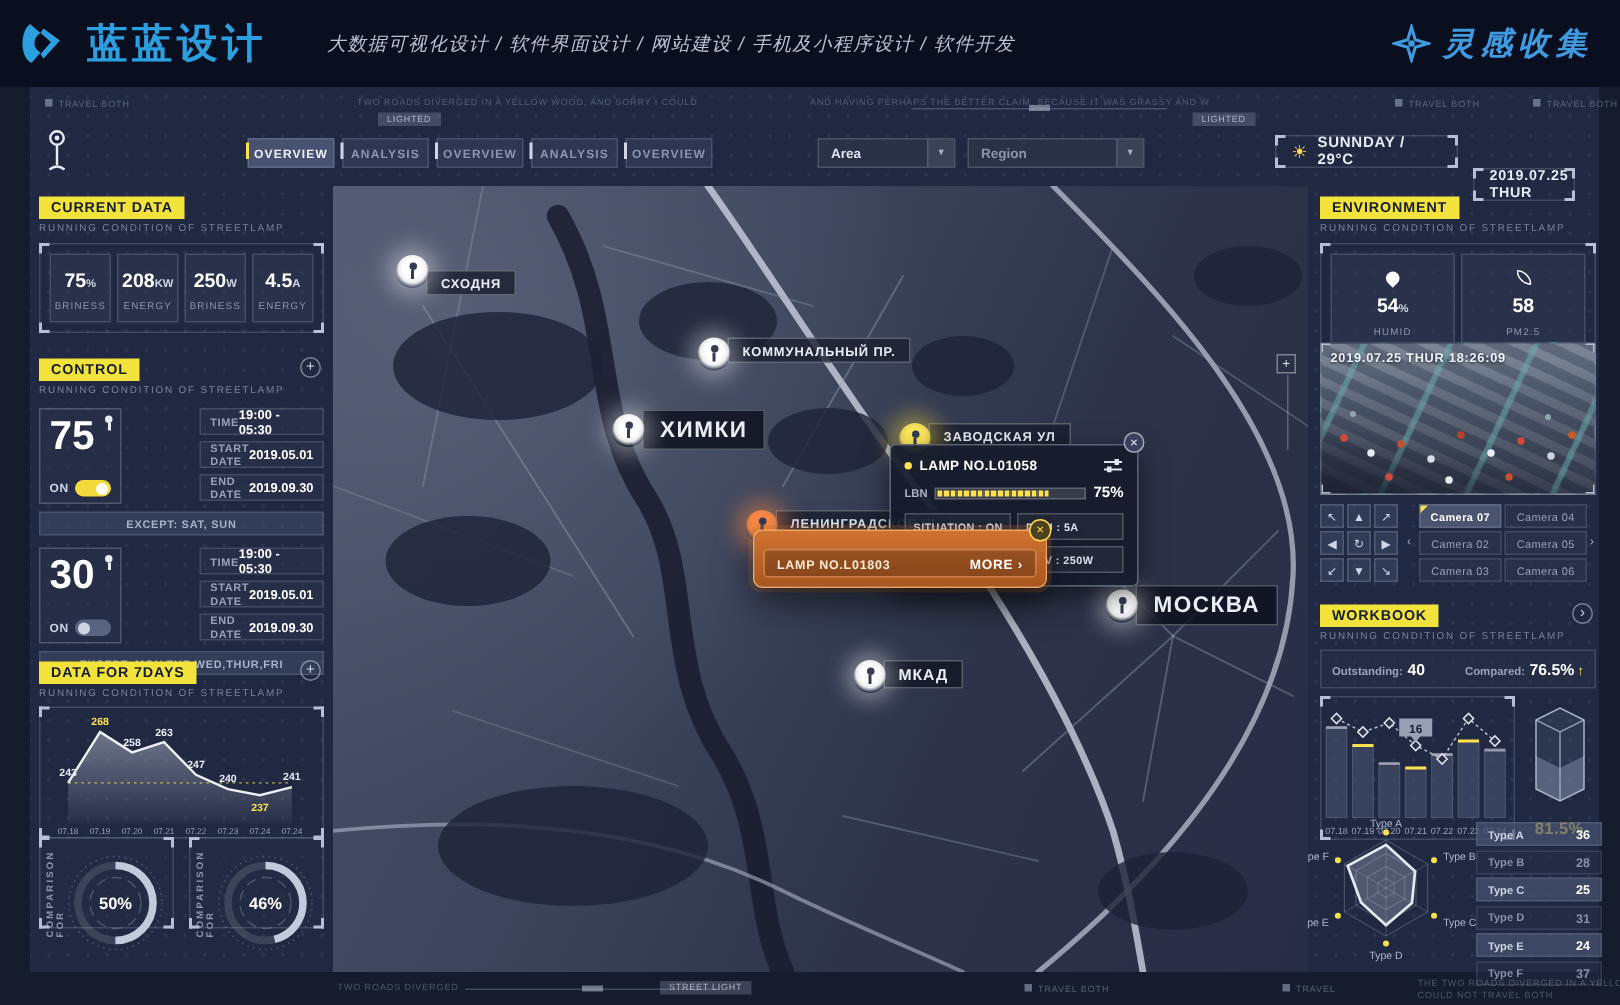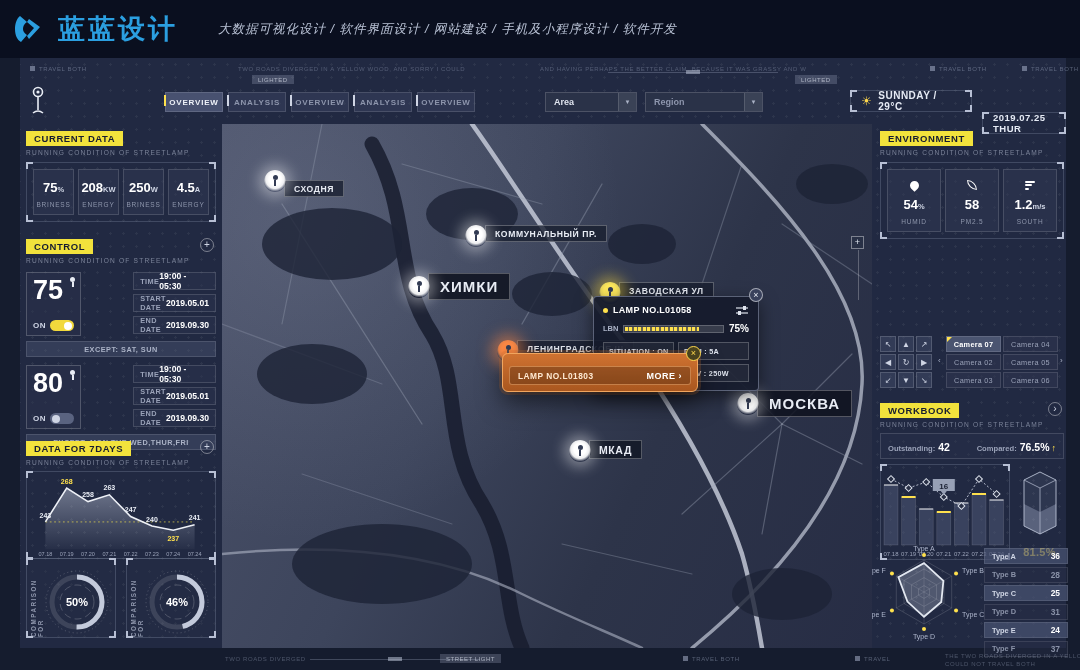--- a/index.html
+++ b/index.html
@@ -73,21 +73,21 @@
   .tg.on i{right:2px;}
   .tg.off i{left:2px;background:#cfd5e4;}
   .ctrl-rows{flex:1;display:flex;flex-direction:column;gap:4px;margin-left:46px;}
   .crow{display:flex;justify-content:space-between;align-items:center;background:rgba(44,52,78,0.5);
     border:1px solid rgba(255,255,255,0.14);padding:3px 6px;height:18px;}
   .crow .cl{font-size:7.3px;color:#9aa2b8;font-weight:bold;letter-spacing:.4px;}
   .crow .cv{font-size:8.6px;color:#fff;font-weight:bold;}
   .except{margin-top:5px;background:rgba(90,99,130,0.35);border:1px solid rgba(255,255,255,0.12);
     text-align:center;font-size:7.3px;color:#aab2c6;padding:2.5px 0;letter-spacing:.5px;font-weight:bold;}
   
-  .gauge-box{position:absolute;width:90px;height:80px;background:rgba(40,48,72,0.35);}
+  .gauge-box{position:absolute;width:90px;height:61px;background:rgba(40,48,72,0.35);}
   .gauge-lbl{position:absolute;left:3px;top:8px;writing-mode:vertical-rl;transform:rotate(180deg);
     font-size:6.3px;color:#8e96ac;letter-spacing:1.5px;font-weight:bold;}
   
   .map{position:absolute;left:222px;top:124px;width:650px;height:524px;overflow:hidden;
     background:radial-gradient(circle at 12% 18%,rgba(150,158,180,0.22),transparent 45%),
                linear-gradient(115deg,#4a5169 0%,#3d455c 38%,#2d3449 65%,#272d45 100%);}
   .map svg.roads{position:absolute;inset:0;}
   .pin{position:absolute;width:22px;height:22px;border-radius:50%;z-index:3;
     background:radial-gradient(circle at 50% 42%,#ffffff 0 36%,rgba(255,255,255,0.9) 55%,rgba(255,255,255,0) 72%);
     box-shadow:0 0 14px 5px rgba(255,255,255,0.4);}
@@ -191,20 +191,27 @@
 
   <header class="banner">
     <div class="logo-wrap">
       <svg width="36" height="32" viewBox="0 0 36 32">
         <path d="M6,3 C2,6 1,12 1,16 C1,22 3,27 7,29 L13,22 C10,20 9,18 9,16 C9,13 10,11 13,9 Z" fill="#2b9fe0"></path>
         <path d="M15,6 L26,14 L15,26 L13,23 L20,15 L13,9 Z" fill="#2b9fe0"></path>
       </svg>
       <span class="logo-text">蓝蓝设计</span>
     </div>
     <div class="services">大数据可视化设计 / 软件界面设计 / 网站建设 / 手机及小程序设计 / 软件开发</div>
+    <div class="collect">
+      <svg width="26" height="26" viewBox="0 0 26 26">
+        <path d="M13,2 L15.5,10.5 L24,13 L15.5,15.5 L13,24 L10.5,15.5 L2,13 L10.5,10.5 Z" fill="none" stroke="#3f9ae0" stroke-width="2"></path>
+        <circle cx="13" cy="13" r="2.2" fill="#3f9ae0"></circle>
+      </svg>
+      <span>灵感收集</span>
+    </div>
   </header>
 
   <div class="dash-bg"></div>
   <div class="edge" style="left:0;top:58px;width:20px;height:612px;"></div>
   <div class="edge" style="right:0;top:58px;width:14px;height:612px;"></div>
   <div class="edge" style="left:0;top:648px;width:1080px;height:22px;"></div>
 
   <div class="app-title-block">
     <svg width="16" height="30" viewBox="0 0 16 30">
       <circle cx="8" cy="6" r="4.5" fill="none" stroke="#e8ecf4" stroke-width="1.6"></circle>
@@ -244,21 +251,21 @@
     <i class="dd">▼</i>
   </div>
   <div class="wbox cbox" style="left:850px;width:122px;">
     <span class="sun">☀</span>
     <span>SUNNDAY / 29°C</span>
   <i class="ck ck-tl"></i>
       <i class="ck ck-tr"></i>
       <i class="ck ck-bl"></i>
       <i class="ck ck-br"></i>
     </div>
-  <div class="wbox cbox" style="left:982px;width:84px;font-size:9.5px;">
+  <div class="wbox cbox" style="left:982px;width:68px;font-size:9.5px;">
     <span>2019.07.25 THUR</span>
   <i class="ck ck-tl"></i>
       <i class="ck ck-tr"></i>
       <i class="ck ck-bl"></i>
       <i class="ck ck-br"></i>
     </div>
 
   <div class="panel" style="left:26px;top:128px;width:190px;">
     <span class="pbadge">CURRENT DATA</span>
     <div class="psub">RUNNING CONDITION OF STREETLAMP</div>
@@ -316,21 +323,21 @@
                 <span class="cl">END DATE</span>
                 <span class="cv">2019.09.30</span>
               </div>
             </div>
           </div>
           <div class="except">EXCEPT: SAT, SUN</div>
         </div>
         <div class="ctrl-grp">
           <div class="ctrl-row">
             <div class="ctrl-left">
-              <b class="ctrl-num">80</b>
+              <b class="ctrl-num">30</b>
               <i class="mini-lamp"></i>
               <div class="ctrl-bot">
                 <span class="on-lbl">ON</span>
                 <span class="tg off">
                   <i></i>
                 </span>
               </div>
             </div>
             <div class="ctrl-rows">
               <div class="crow">
@@ -520,39 +527,36 @@
           <div><b>54</b><span class="un">%</span></div>
           <div class="tl">HUMID</div>
         </div>
         <div class="tile">
           <div class="ic">
             <i class="leaf"></i>
           </div>
           <div><b>58</b><span class="un"></span></div>
           <div class="tl">PM2.5</div>
         </div>
-        <div class="tile">
-          <div class="ic">
-            <i class="windic">
-              <i style="width: 10px;"></i>
-              <i style="width: 7px;"></i>
-              <i style="width: 4px;"></i>
-            </i>
-          </div>
-          <div><b>1.2</b><span class="un">m/s</span></div>
-          <div class="tl">SOUTH</div>
-        </div>
         <i class="ck ck-tl"></i>
         <i class="ck ck-tr"></i>
         <i class="ck ck-bl"></i>
         <i class="ck ck-br"></i>
       </div>
   </div>
 
   <div class="panel" style="left:880px;top:228px;width:184px;height:166px;">
+    <div class="photo cbox">
+      <span class="cars"></span>
+      <span class="ts">2019.07.25 THUR 18:26:09</span>
+    <i class="ck ck-tl"></i>
+        <i class="ck ck-tr"></i>
+        <i class="ck ck-bl"></i>
+        <i class="ck ck-br"></i>
+      </div>
     <div class="dpad" id="dpad">
         <div class="dkey">↖</div>
         <div class="dkey">▲</div>
         <div class="dkey">↗</div>
         <div class="dkey">◀</div>
         <div class="dkey">↻</div>
         <div class="dkey">▶</div>
         <div class="dkey">↙</div>
         <div class="dkey">▼</div>
         <div class="dkey">↘</div>
@@ -567,21 +571,21 @@
         <div class="cam">Camera 06</div>
       </div>
     <div class="camnav" style="left:180px;">›</div>
   </div>
 
   <div class="panel" style="left:880px;top:400px;width:184px;">
     <span class="pbadge">WORKBOOK</span>
     <div class="psub">RUNNING CONDITION OF STREETLAMP</div>
     <div class="pbtn">›</div>
     <div class="wb-stats">
-      <span><span class="lb">Outstanding:</span><b>42</b></span>
+      <span><span class="lb">Outstanding:</span><b>40</b></span>
       <span><span class="lb">Compared:</span><b>76.5%</b><span class="wb-up">↑</span></span>
     </div>
     <div class="wb-row">
       <div class="cbox" id="wbChart" style="width:130px;height:96px;"><svg width="128" height="94" viewBox="0 0 128 94">
             <rect x="3" y="20" width="14" height="60" fill="rgba(82,92,122,0.5)" stroke="rgba(255,255,255,0.18)" stroke-width="0.6"></rect>
             <rect x="3" y="19" width="14" height="2" fill="rgba(255,255,255,0.45)"></rect>
             <text x="10" y="91" text-anchor="middle" font-size="6" fill="#9aa2b8">07.18</text>
             <rect x="20.6" y="32" width="14" height="48" fill="rgba(82,92,122,0.5)" stroke="rgba(255,255,255,0.18)" stroke-width="0.6"></rect>
             <rect x="20.6" y="31" width="14" height="2" fill="#ffe14d"></rect>
             <text x="27.6" y="91" text-anchor="middle" font-size="6" fill="#9aa2b8">07.19</text>

